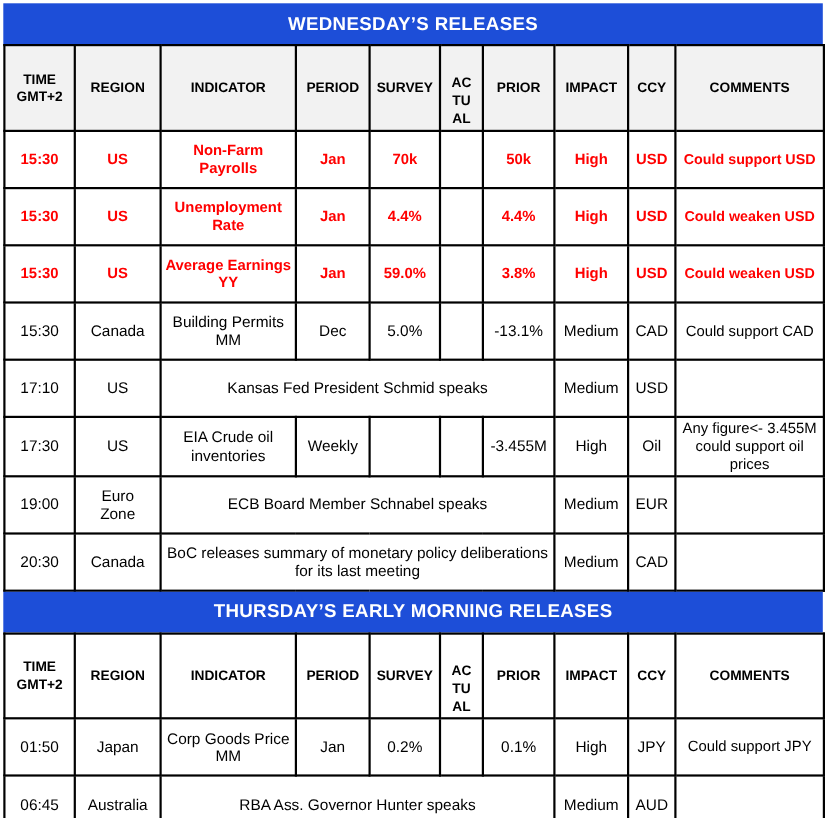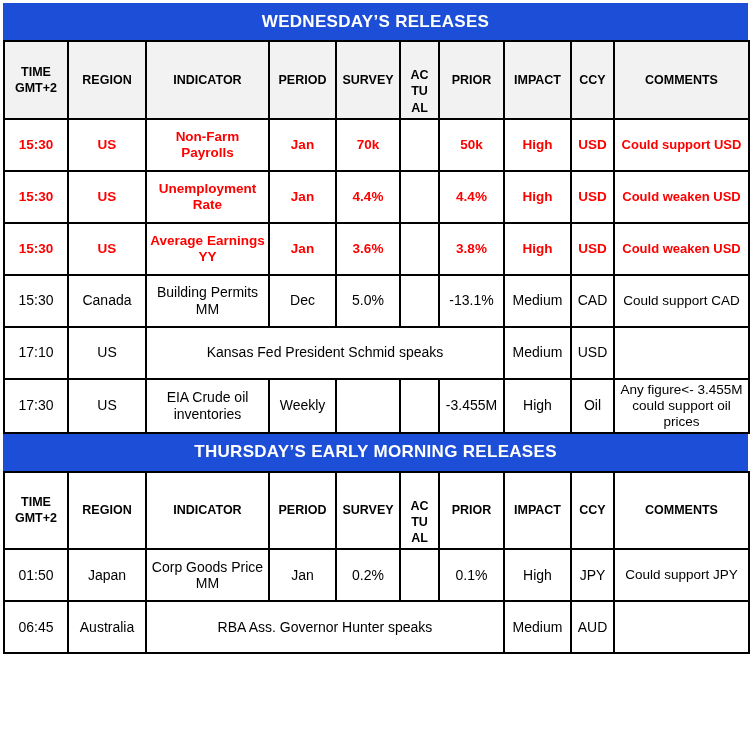--- a/index.html
+++ b/index.html
@@ -76,21 +76,21 @@
               <td class="cell-prior">4.4%</td>
               <td class="cell-impact">High</td>
               <td class="cell-ccy">USD</td>
               <td class="cell-comments">Could weaken USD</td>
             </tr>
             <tr class="hl">
               <td class="cell-time">15:30</td>
               <td class="cell-region">US</td>
               <td class="cell-indicator">Average Earnings YY</td>
               <td class="cell-period">Jan</td>
-              <td class="cell-survey">3.6%</td>
+              <td class="cell-survey">59.0%</td>
               <td class="cell-actual"></td>
               <td class="cell-prior">3.8%</td>
               <td class="cell-impact">High</td>
               <td class="cell-ccy">USD</td>
               <td class="cell-comments">Could weaken USD</td>
             </tr>
             <tr>
               <td class="cell-time">15:30</td>
               <td class="cell-region">Canada</td>
               <td class="cell-indicator">Building Permits MM</td>
@@ -114,20 +114,36 @@
               <td class="cell-time">17:30</td>
               <td class="cell-region">US</td>
               <td class="cell-indicator">EIA Crude oil inventories</td>
               <td class="cell-period">Weekly</td>
               <td class="cell-survey"></td>
               <td class="cell-actual"></td>
               <td class="cell-prior">-3.455M</td>
               <td class="cell-impact">High</td>
               <td class="cell-ccy">Oil</td>
               <td class="cell-comments">Any figure&lt;- 3.455M could support oil prices</td>
+            </tr>
+            <tr>
+              <td class="cell-time">19:00</td>
+              <td class="cell-region">Euro Zone</td>
+              <td class="cell-event" colspan="5">ECB Board Member Schnabel speaks</td>
+              <td class="cell-impact">Medium</td>
+              <td class="cell-ccy">EUR</td>
+              <td class="cell-comments"></td>
+            </tr>
+            <tr>
+              <td class="cell-time">20:30</td>
+              <td class="cell-region">Canada</td>
+              <td class="cell-event" colspan="5">BoC releases summary of monetary policy deliberations for its last meeting</td>
+              <td class="cell-impact">Medium</td>
+              <td class="cell-ccy">CAD</td>
+              <td class="cell-comments"></td>
             </tr>
           </tbody>
         </table>
       </div>
       <div class="section section-1">
         <div class="section-title">THURSDAY’S EARLY MORNING RELEASES</div>
         <table class="releases-table">
           <colgroup>
             <col style="width: 64px;">
             <col style="width: 78px;">

